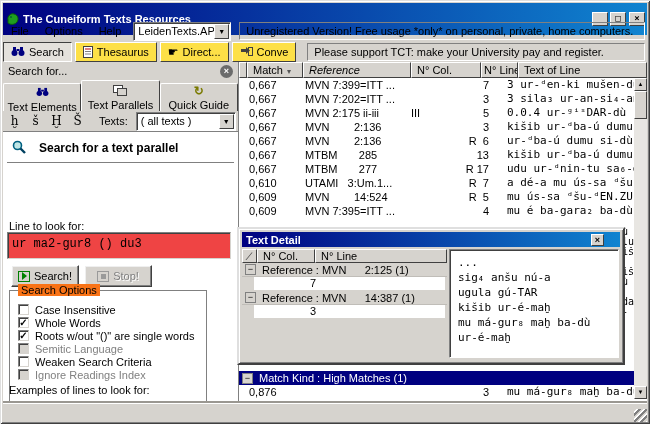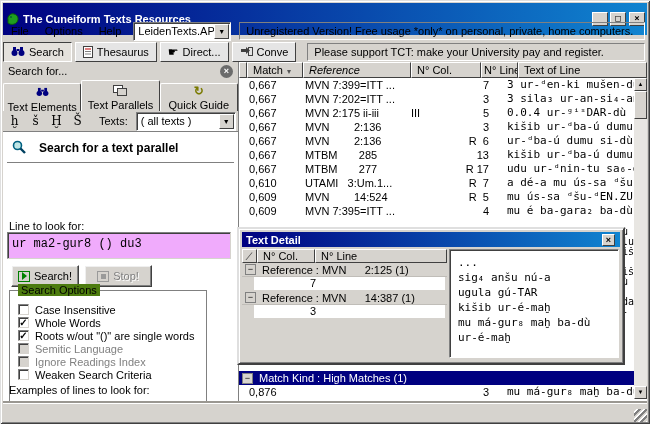--- a/index.html
+++ b/index.html
@@ -40,21 +40,21 @@
   }
   .sunken-msg{
     flex:1 1 auto; margin-left:8px; margin-right:2px; height:18px; line-height:16px;
     border:1px solid; border-color:#808080 #fff #fff #808080; padding-left:6px;
     white-space:nowrap; overflow:hidden;
   }
   
   .toolbar{ position:absolute; left:3px; top:41px; right:3px; height:21px; display:flex; align-items:center;}
   .tbtn{
     height:20px; display:flex; align-items:center; padding:0 7px; margin-right:3px;
-    background:#e5e5e5; border:1px solid; border-color:#fff #404040 #404040 #fff; white-space:nowrap;
+    background:#fde047; border:1px solid; border-color:#fff #404040 #404040 #fff; white-space:nowrap;
   }
   .tbtn.pressed{ border-color:#404040 #fff #fff #404040; background:#e4e1dc; }
   .tbtn .ticon{ margin-right:4px; display:inline-flex; }
   .hand-glyph{ font-size:12px; line-height:12px; }
   .guide-glyph{ color:#7a7a00; font-weight:bold; font-size:12px; line-height:12px;}
   
   .sidebar{ position:absolute; left:3px; top:62px; width:235px; height:341px; }
   .sb-header{ position:absolute; left:0; top:0; right:0; height:18px; display:flex; align-items:center; padding:0 5px;}
   .sb-header .hdr-label{ flex:1; }
   .circle-close{
@@ -79,42 +79,42 @@
   .sb-form{
     position:absolute; left:0; top:69px; width:235px; height:272px; background:#fff;
     border-top:1px solid #808080;
   }
   .mag-icon{ position:absolute; left:8px; top:8px; }
   .form-title{ position:absolute; left:36px; top:9px; font-weight:bold; font-size:12px; }
   .form-rule{ position:absolute; left:4px; right:4px; top:30px; height:2px;
     border-top:1px solid #808080; border-bottom:1px solid #fff; }
   .line-label{ position:absolute; left:6px; top:88px; }
   .line-input{
-    position:absolute; left:4px; top:100px; width:224px; height:27px; background:#f0abfc;
+    position:absolute; left:4px; top:100px; width:224px; height:27px; background:#ef4444;
     border:1px solid; border-color:#808080 #d6d3ce #d6d3ce #808080; box-shadow: inset 1px 1px 0 #404040;
     font-family:"Liberation Mono", monospace; font-size:12px; padding:4px 0 0 4px;
   }
   .btnrow{ position:absolute; left:8px; top:133px; display:flex; }
   .pushbtn{
     width:68px; height:22px; background:#d6d3ce; margin-right:5px;
     border:1px solid; border-color:#fff #404040 #404040 #fff;
     box-shadow: inset -1px -1px 0 #808080, inset 1px 1px 0 #efefef;
     display:flex; align-items:center; justify-content:center;
   }
   .pushbtn .bicon{ margin-right:4px; display:inline-flex; }
   .pushbtn.disabled{ color:#808080; text-shadow:1px 1px 0 #fff; }
   .play-box{ width:12px; height:11px; border:1px solid #008000; display:inline-flex; align-items:center; justify-content:center; }
   .play-tri{ width:0; height:0; border-left:5px solid #008000; border-top:4px solid transparent; border-bottom:4px solid transparent; }
   .stop-box{ width:12px; height:11px; border:1px solid #9a9a9a; display:inline-flex; align-items:center; justify-content:center;}
   .stop-sq{ width:5px; height:5px; background:#9a9a9a; }
   .groupbox{
     position:absolute; left:6px; top:158px; width:198px; height:112px;
     border:1px solid #808080; box-shadow: 1px 1px 0 #fff, inset 1px 1px 0 #fff;
   }
-  .groupbox .legend{ position:absolute; left:8px; top:-7px; background:#4d7c0f; padding:0 3px; }
+  .groupbox .legend{ position:absolute; left:8px; top:-7px; background:#f97316; padding:0 3px; }
   .opts{ position:absolute; left:8px; top:12px; right:4px; }
   .opt-row{ height:13px; display:flex; align-items:center; margin-bottom:0; white-space:nowrap; }
   .cb{
     width:11px; height:11px; background:#fff; margin-right:6px; flex:0 0 auto;
     border:1px solid; border-color:#808080 #d6d3ce #d6d3ce #808080; box-shadow: inset 1px 1px 0 #404040;
     font-size:10px; line-height:9px; text-align:center; font-weight:bold;
   }
   .opt-row .mark{ visibility:hidden; }
   .opt-row.checked .mark{ visibility:visible; }
   .opt-row.disabled .cb{ background:#d6d3ce; }
@@ -163,21 +163,21 @@
   }
   
   .dialog{
     position:absolute; left:237px; top:227px; width:388px; height:138px; background:#d6d3ce; z-index:30;
     border:2px solid; border-color:#dfdfdf #404040 #404040 #dfdfdf;
     box-shadow: inset 1px 1px 0 #fff, inset -1px -1px 0 #808080;
   }
   .dlg-title{
     position:absolute; left:3px; top:3px; right:3px; height:15px;
     background:linear-gradient(90deg,#000080,#1084d0); color:#fff;
-    display:flex; align-items:center; padding:0 5px 0 4px; font-weight:bold;
+    display:flex; align-items:center; padding:0 16px 0 4px; font-weight:bold;
   }
   .dlg-title .spacer{ flex:1; }
   .dlg-close{
     width:13px; height:12px; background:#d6d3ce; color:#000;
     border:1px solid; border-color:#fff #404040 #404040 #fff;
     font-size:9px; line-height:10px; text-align:center; font-weight:bold;
   }
   .dgrid{ position:absolute; left:3px; top:20px; width:205px; bottom:3px; background:#d6d3ce; overflow:hidden;}
   .dghead{ display:flex; height:14px; }
   .dghead .hcell{ height:14px; padding-top:0; }
@@ -352,27 +352,27 @@
             <span class="opt-label">Whole Words</span>
           </div>
             <div class="opt-row checked">
             <span class="cb"><span class="mark">✓</span></span>
             <span class="opt-label">Roots w/out "()" are single words</span>
           </div>
             <div class="opt-row disabled">
             <span class="cb"><span class="mark">✓</span></span>
             <span class="opt-label">Semitic Language</span>
           </div>
+            <div class="opt-row">
+            <span class="cb"><span class="mark">✓</span></span>
+            <span class="opt-label">Weaken Search Criteria</span>
+          </div>
             <div class="opt-row disabled">
             <span class="cb"><span class="mark">✓</span></span>
             <span class="opt-label">Ignore Readings Index</span>
-          </div>
-            <div class="opt-row">
-            <span class="cb"><span class="mark">✓</span></span>
-            <span class="opt-label">Weaken Search Criteria</span>
           </div>
           </div>
       </div>
       <span class="examples-label">Examples of lines to look for:</span>
       <span class="examples-value">hur-sag()  (ba-)gub</span>
     </div>
   </div>
 
   <div class="results">
     <div class="rhead">

